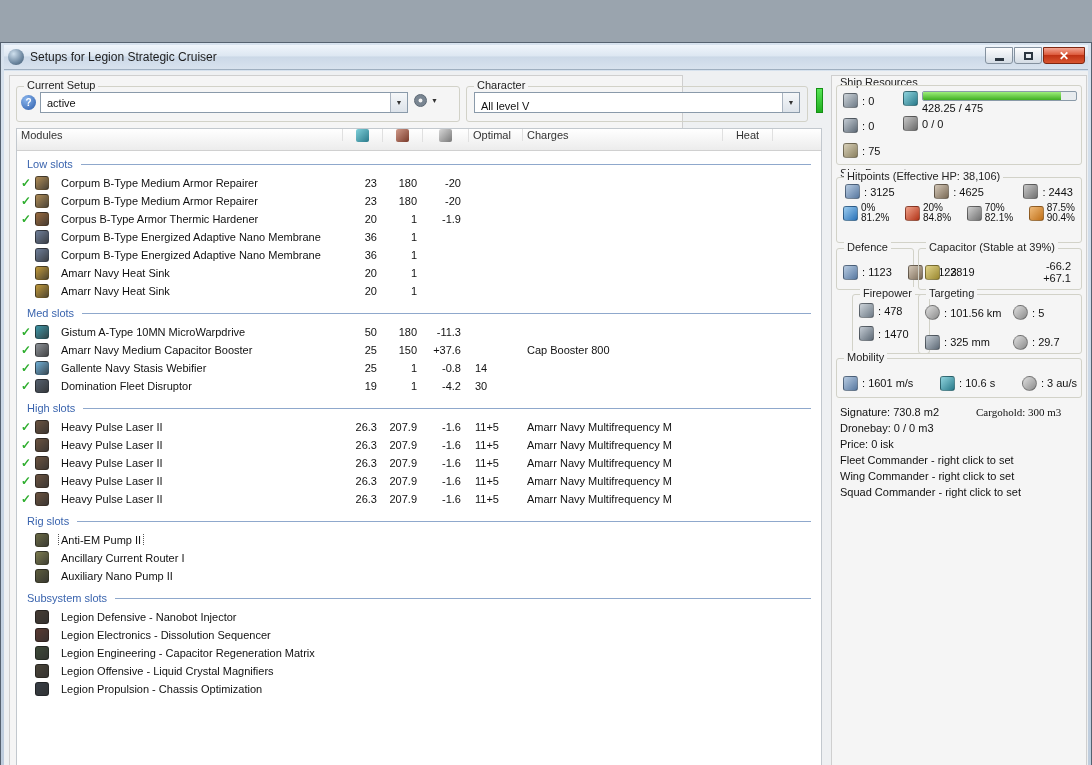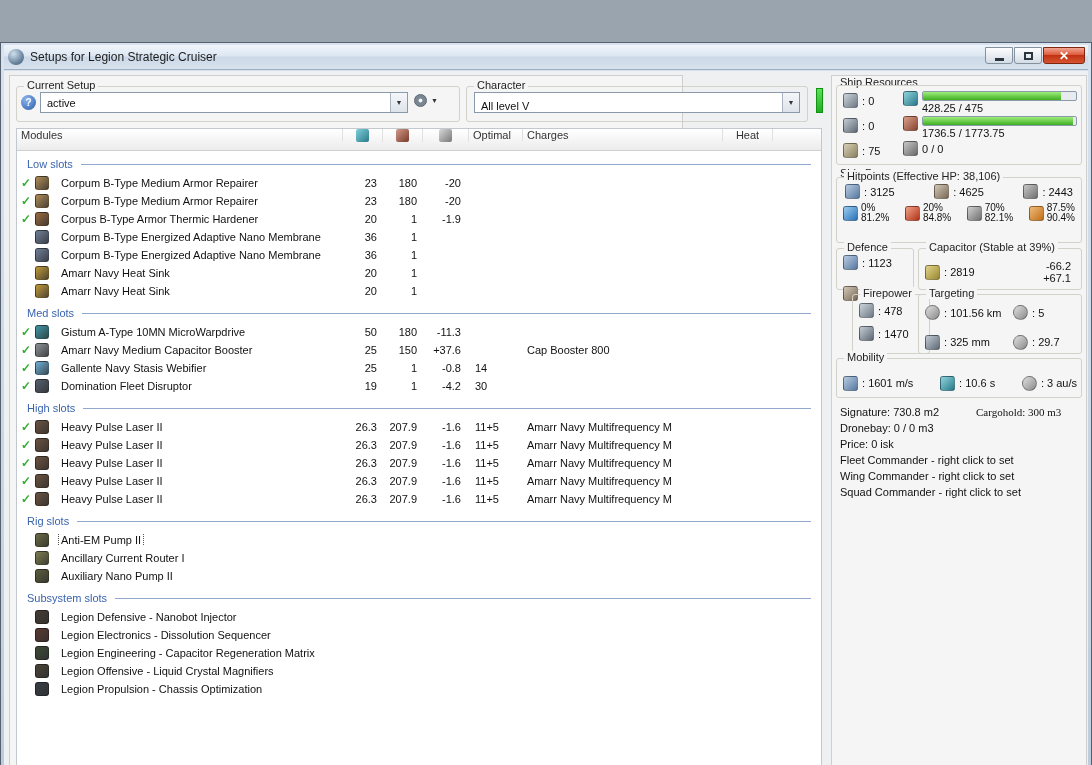--- a/index.html
+++ b/index.html
@@ -111,21 +111,21 @@
   #hp-box { left:4px; top:101px; width:246px; height:66px; padding:6px 6px 0 6px; }
   .hp-row1 { display:flex; justify-content:space-between; padding:0 2px; }
   .hp-row2 { display:flex; justify-content:space-between; margin-top:4px; }
   .resist { display:flex; align-items:center; gap:3px; }
   .resist .pct { font-size:10px; line-height:10px; }
   .ricon.em { background:linear-gradient(135deg,#9ccdf0,#2a72b8); }
   .ricon.thermal { background:linear-gradient(135deg,#f0a28a,#b23318); }
   .ricon.kinetic { background:linear-gradient(135deg,#d0d0d0,#707070); }
   .ricon.explosive { background:linear-gradient(135deg,#f0bb7a,#c07018); }
 
-  #def-box { left:4px; top:172px; width:78px; height:42px; padding:6px 4px 0 6px; display:flex; flex-direction:column; gap:16px; }
+  #def-box { left:4px; top:172px; width:78px; height:42px; padding:6px 4px 0 6px; display:flex; flex-direction:row; gap:16px; }
   #cap-box { left:86px; top:172px; width:164px; height:42px; padding:6px 6px 0 6px; display:flex; align-items:center; }
   .cap-flux { margin-left:auto; text-align:right; line-height:12px; padding-right:4px; }
 
   #fire-box { left:20px; top:218px; width:78px; height:60px; padding:8px 4px 0 6px; display:flex; flex-direction:column; gap:8px; }
   #targ-box { left:86px; top:218px; width:164px; height:60px; padding:7px 4px 0 6px;
     display:grid; grid-template-columns:1fr 64px; row-gap:8px; }
   #mob-box { left:4px; top:282px; width:246px; height:40px; padding:10px 4px 0 6px; display:flex; justify-content:space-between; }
 
   .info-lines { position:absolute; left:8px; top:330px; right:4px; }
   .info-lines .line { position:relative; height:16px; white-space:nowrap; }
@@ -573,29 +573,20 @@
         <div class="res-right">
           <div class="bar-row">
             <span class="ricon cpuI"></span>
             <div class="bar-wrap">
               <div class="bar">
                   <div class="bar-fill" style="width: 90.2%;"></div>
                 </div>
               <div class="bar-text">428.25 / 475</div>
             </div>
           </div>
-          <div class="bar-row">
-            <span class="ricon pgI"></span>
-            <div class="bar-wrap">
-              <div class="bar">
-                  <div class="bar-fill" style="width: 97.9%;"></div>
-                </div>
-              <div class="bar-text">1736.5 / 1773.75</div>
-            </div>
-          </div>
           <div class="item">
               <span class="ricon droneI"></span>
               <span>0 / 0</span>
             </div>
         </div>
       </div>
 
       <div class="rp-label" id="params-label">Ship Parameters</div>
 
       <div class="groupbox" id="hp-box">

